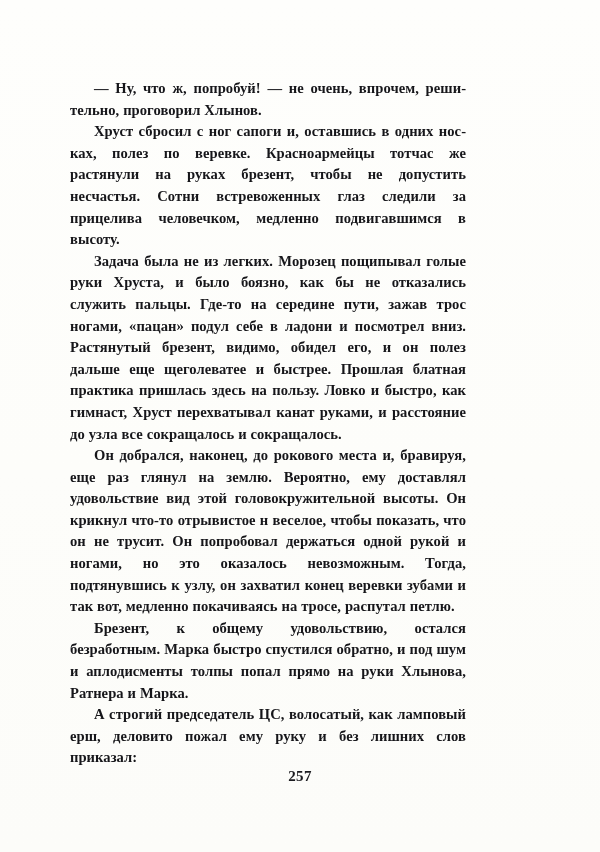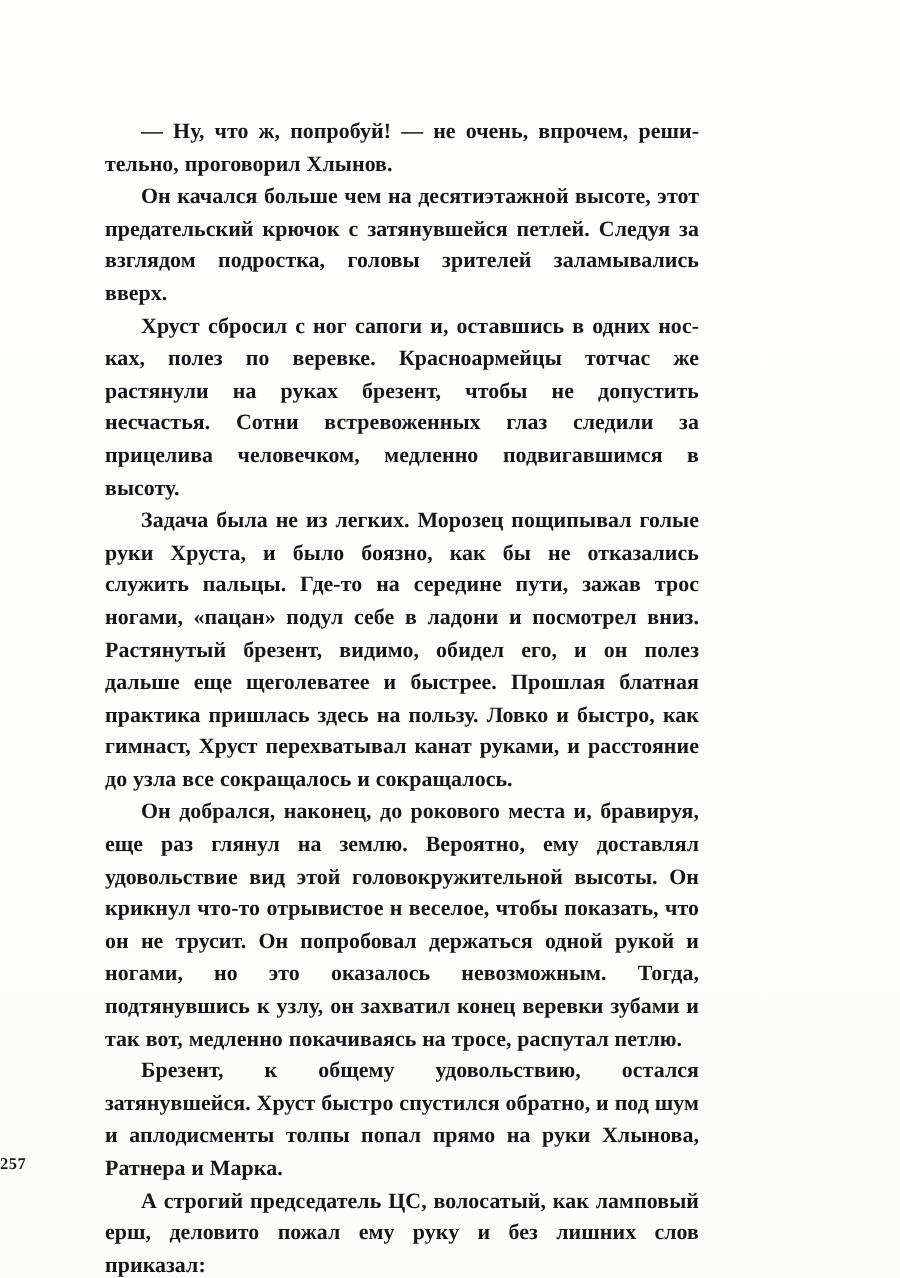--- a/index.html
+++ b/index.html
@@ -46,36 +46,36 @@
     -webkit-hyphens: manual;
   }
 
   
 
   .page-number {
     position: absolute;
     left: 0;
     right: 0;
     top: 768px;
-    font-size: 11px;
+    text-align: center;
+    font-size: 15px;
     line-height: 16px;
     color: #1b1b1f;
     letter-spacing: 0.3px;
   }
 </style>
 </head>
 <body>
 
 <div class="page">
 
   <div class="text-block">
     <p class="para">— Ну, что ж, попробуй! — не очень, впрочем, реши­тельно, проговорил Хлынов.</p>
-    <p class="para">Он качался больше чем на десятиэтажной высоте, этот предательский крючок с затянувшейся петлей. Следуя за взглядом подростка, головы зрителей заламывались вверх.</p>
     <p class="para">Хруст сбросил с ног сапоги и, оставшись в одних нос­ках, полез по веревке. Красноармейцы тотчас же растянули на руках брезент, чтобы не допустить несчастья. Сотни встревоженных глаз следили за прицелива человечком, медленно подвигавшимся в высоту.</p>
     <p class="para">Задача была не из легких. Морозец пощипывал голые руки Хруста, и было боязно, как бы не отказались служить пальцы. Где-то на середине пути, зажав трос ногами, «па­цан» подул себе в ладони и посмотрел вниз. Растянутый брезент, видимо, обидел его, и он полез дальше еще щеголе­ватее и быстрее. Прошлая блатная практика пришлась здесь на пользу. Ловко и быстро, как гимнаст, Хруст перехваты­вал канат руками, и расстояние до узла все сокращалось и сокращалось.</p>
     <p class="para">Он добрался, наконец, до рокового места и, бравируя, еще раз глянул на землю. Вероятно, ему доставлял удоволь­ствие вид этой головокружительной высоты. Он крикнул что-то отрывистое н веселое, чтобы показать, что он не тру­сит. Он попробовал держаться одной рукой и ногами, но это оказалось невозможным. Тогда, подтянувшись к узлу, он захватил конец веревки зубами и так вот, медленно покачи­ваясь на тросе, распутал петлю.</p>
-    <p class="para">Брезент, к общему удовольствию, остался затянувшейся. Хруст быстро спустился обратно, и под шум и аплодисмен­ты толпы попал прямо на руки Хлынова, Ратнера и Марка.</p>
+    <p class="para">Брезент, к общему удовольствию, остался безработным. Марка быстро спустился обратно, и под шум и аплодисмен­ты толпы попал прямо на руки Хлынова, Ратнера и Марка.</p>
     <p class="para">А строгий председатель ЦС, волосатый, как ламповый ерш, деловито пожал ему руку и без лишних слов приказал:</p>
   </div>
 
   <div class="page-number">257</div>
 
 </div>
 
 </body></html>

